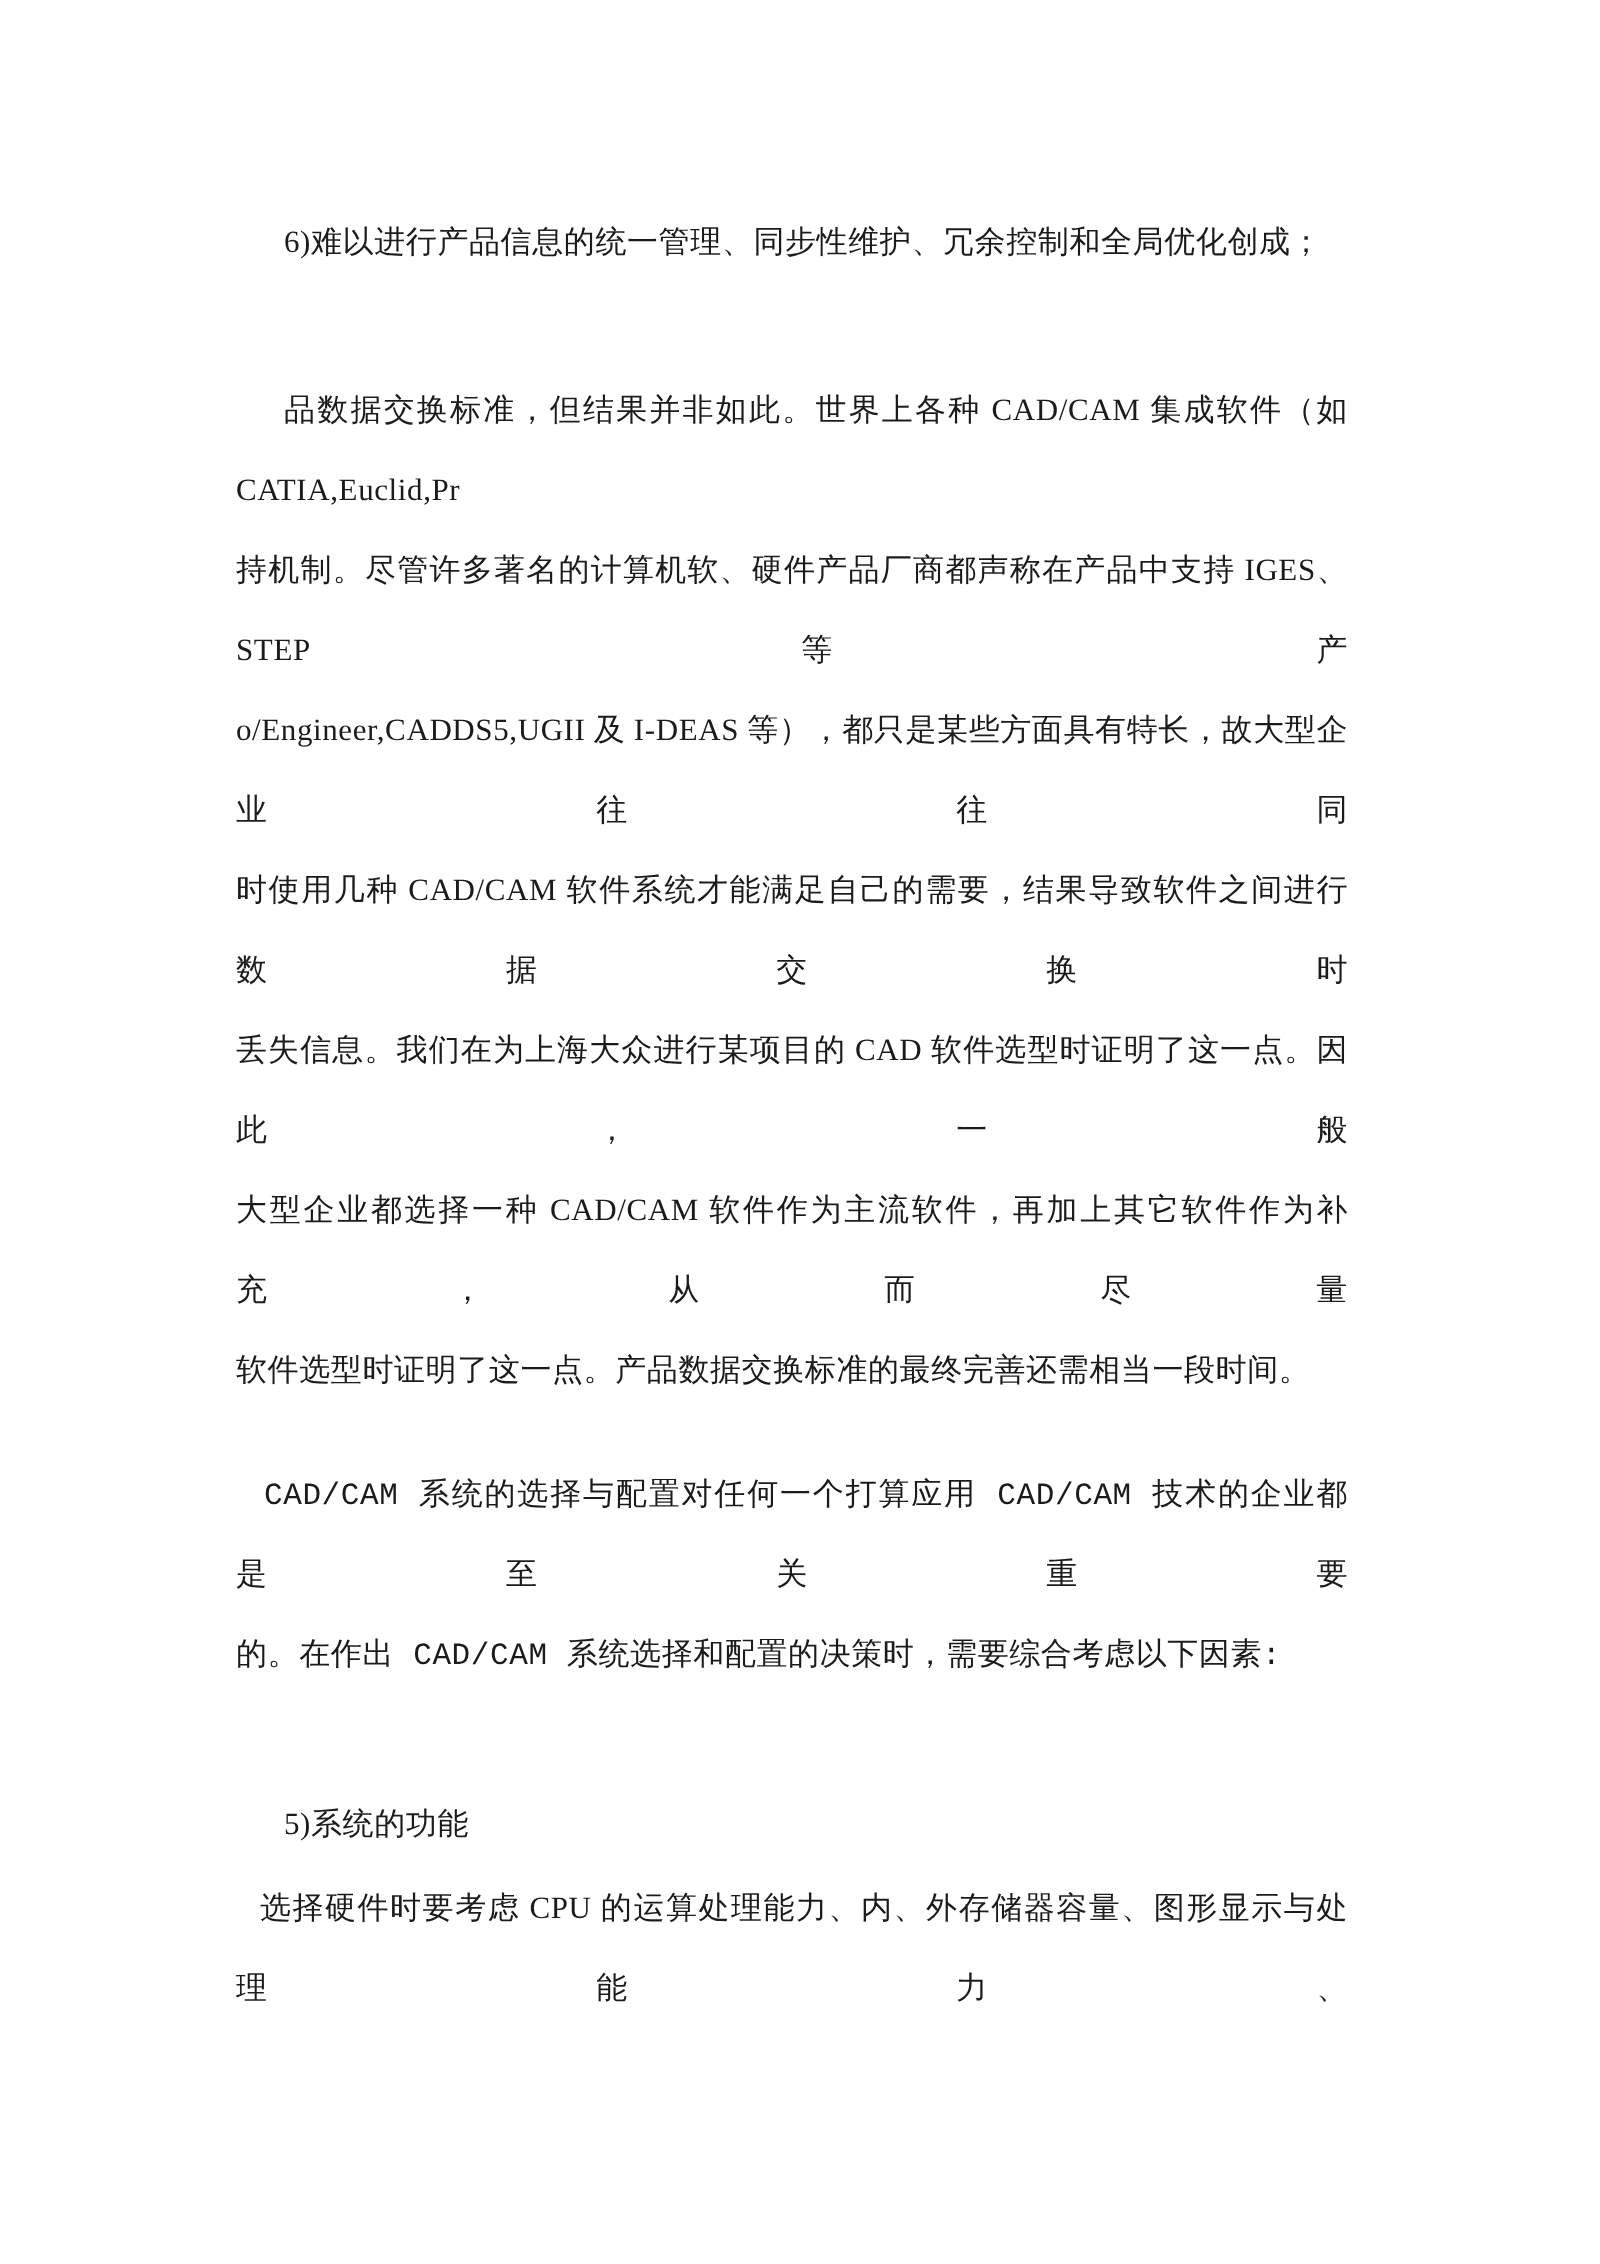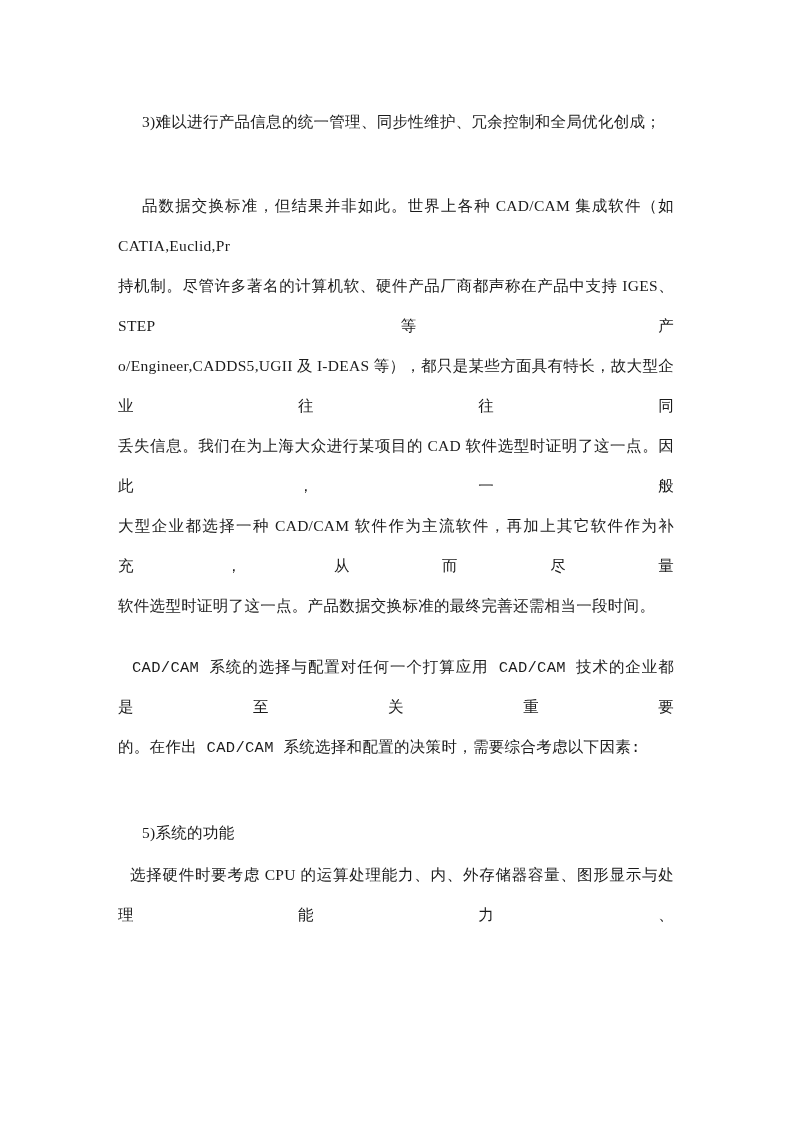--- a/index.html
+++ b/index.html
@@ -40,26 +40,27 @@
   .b4 .line:first-child { text-indent: 24px; }
   .b2 .line:first-child,
   .b3 .line:first-child { text-indent: 14px; }
   .b5 .line:first-child { text-indent: 12px; }
 </style>
 </head>
 <body style="background: rgb(255, 255, 255); color: rgb(27, 27, 27);">
 
 <div class="doc" id="doc">
     <div class="block b0">
-      <div class="line">3)难以进行产品信息的统一管理、同步性维护、冗余控制和全局优化创成；</div>
+      <div class="line">6)难以进行产品信息的统一管理、同步性维护、冗余控制和全局优化创成；</div>
     </div>
     <div class="block b1">
       <div class="line fill">品数据交换标准，但结果并非如此。世界上各种 CAD/CAM 集成软件（如 CATIA,Euclid,Pr</div>
       <div class="line fill">持机制。尽管许多著名的计算机软、硬件产品厂商都声称在产品中支持 IGES、STEP 等产</div>
       <div class="line fill">o/Engineer,CADDS5,UGII 及 I-DEAS 等），都只是某些方面具有特长，故大型企业往往同</div>
+      <div class="line fill">时使用几种 CAD/CAM 软件系统才能满足自己的需要，结果导致软件之间进行数据交换时</div>
       <div class="line fill">丢失信息。我们在为上海大众进行某项目的 CAD 软件选型时证明了这一点。因此，一般</div>
       <div class="line fill">大型企业都选择一种 CAD/CAM 软件作为主流软件，再加上其它软件作为补充，从而尽量</div>
       <div class="line">软件选型时证明了这一点。产品数据交换标准的最终完善还需相当一段时间。</div>
     </div>
     <div class="block b3">
       <div class="line fill">CAD/CAM 系统的选择与配置对任何一个打算应用 CAD/CAM 技术的企业都是至关重要</div>
       <div class="line">的。在作出 CAD/CAM 系统选择和配置的决策时，需要综合考虑以下因素:</div>
     </div>
     <div class="block b4">
       <div class="line">5)系统的功能</div>

